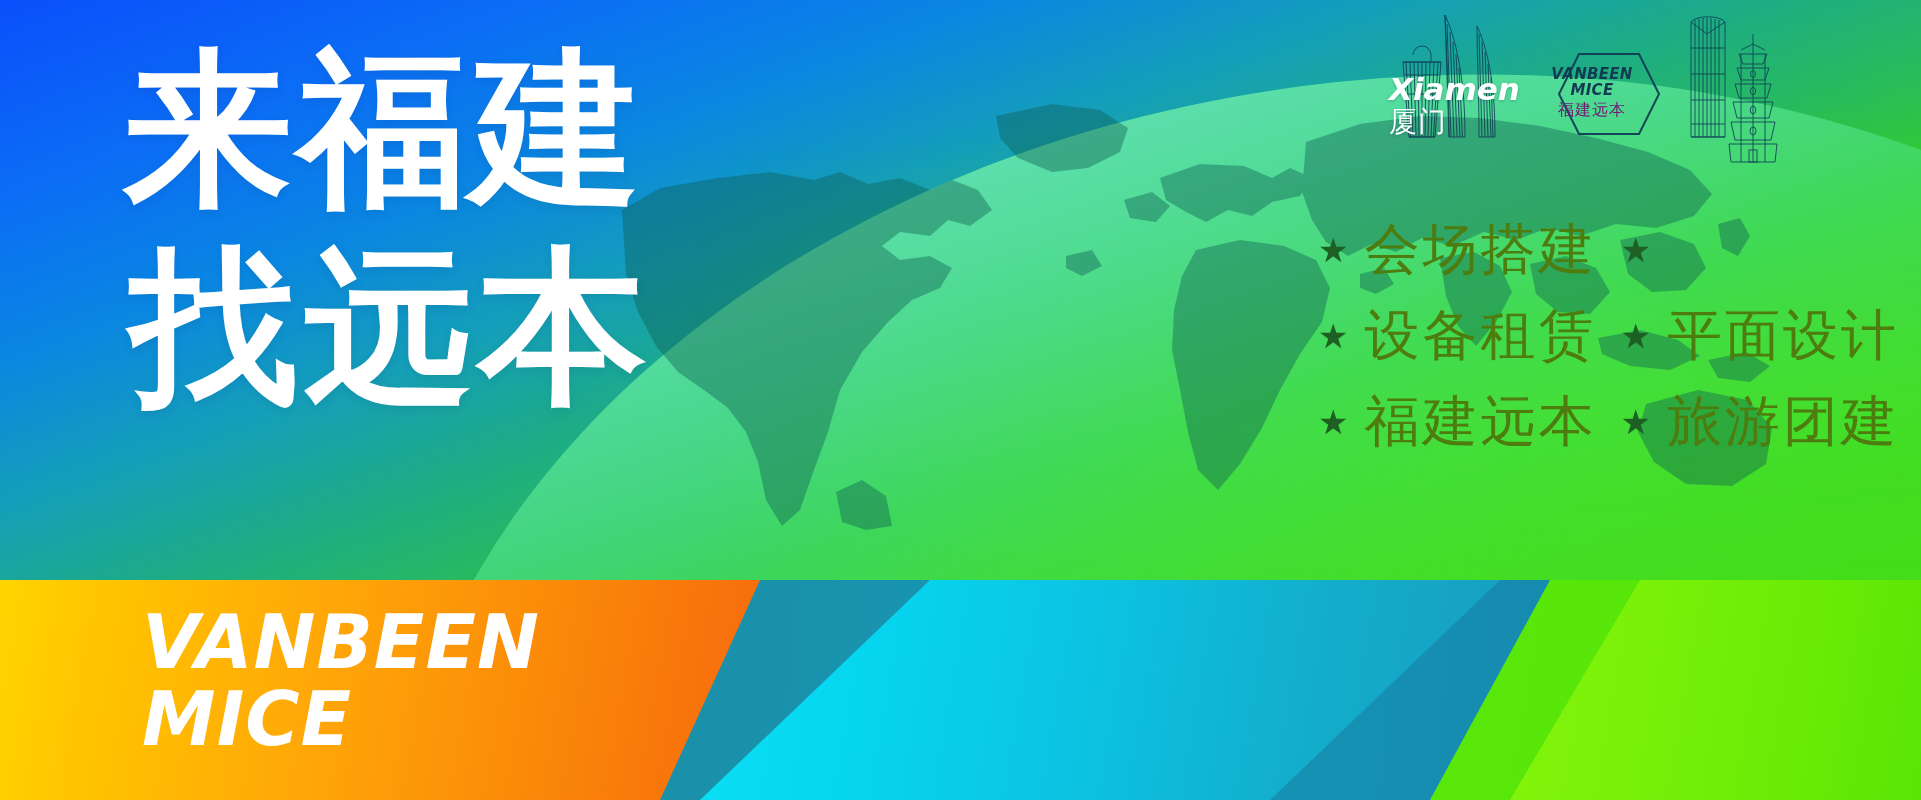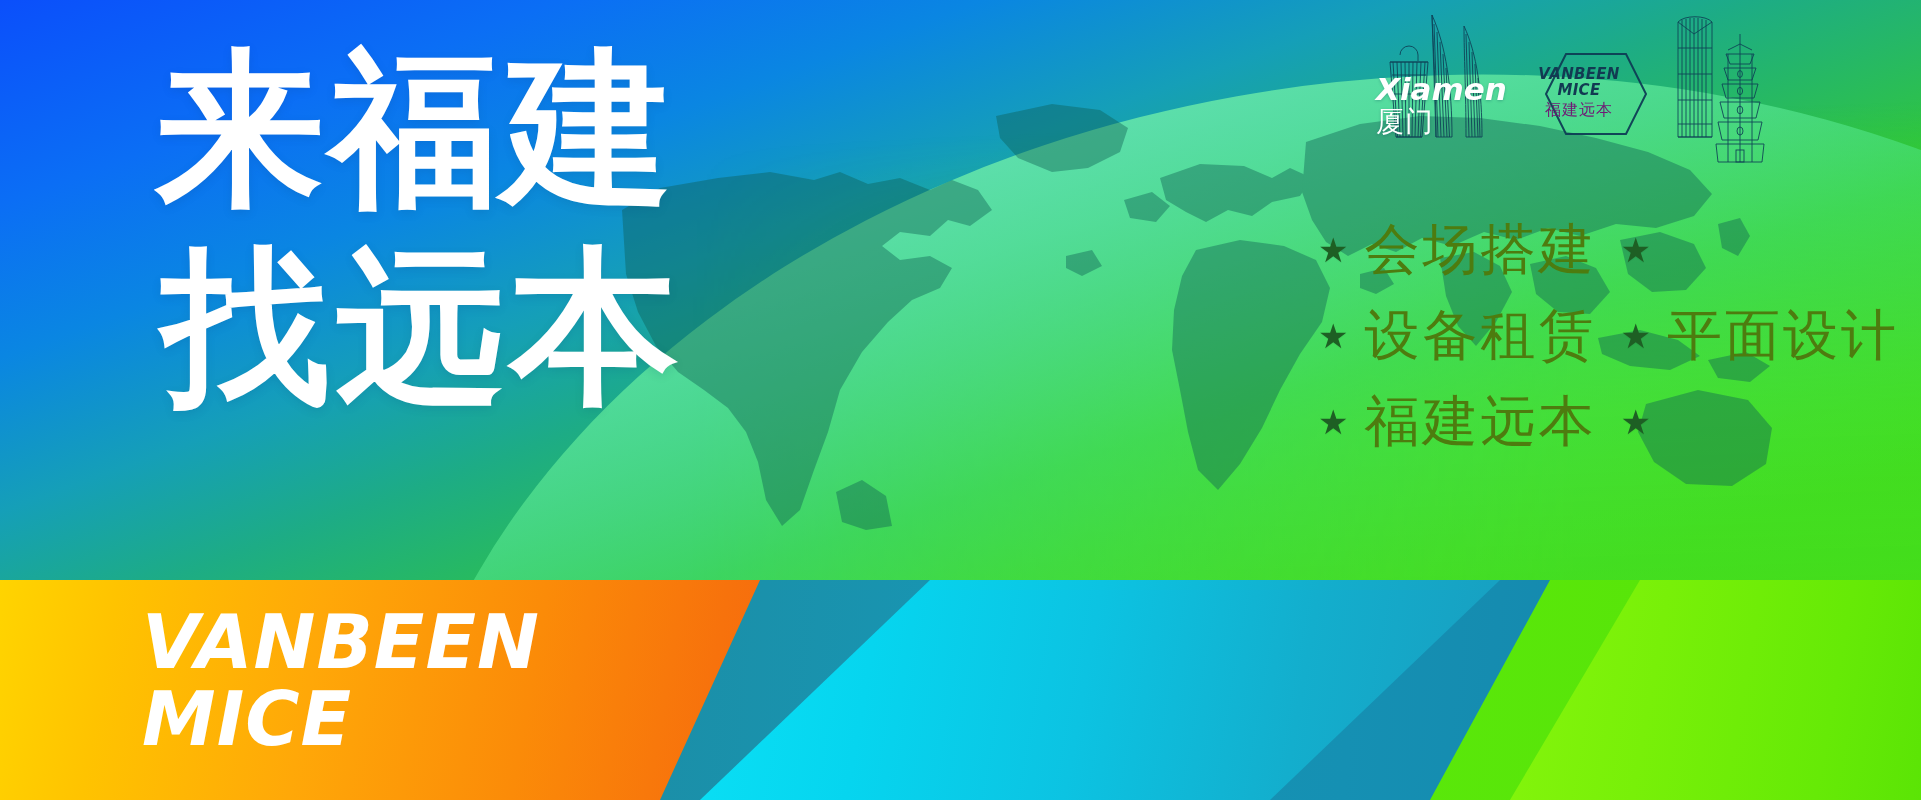--- a/index.html
+++ b/index.html
@@ -82,21 +82,21 @@
     top: 60px;
     width: 1180px;
     height: 470px;
     opacity: 0.40;
   }
   .world-map svg { display:block; width:100%; height:100%; }
 
   
   .headline {
     position: absolute;
-    left: 156px;
+    left: 124px;
     top: 30px;
     z-index: 6;
     color: #ffffff;
   }
   .headline-line {
     font-family: "DejaVu Sans", sans-serif;
     font-weight: 700;
     font-size: 168px;
     line-height: 1.18;
     letter-spacing: 6px;
@@ -135,21 +135,21 @@
     font-size: 55px;
     font-weight: 400;
     color: #4d7c0f;
     letter-spacing: 3px;
     white-space: nowrap;
   }
 
   
   .city-cluster {
     position: absolute;
-    right: 145px;
+    right: 132px;
     top: 2px;
     width: 400px;
     height: 170px;
     z-index: 7;
   }
   .city-cluster svg { position:absolute; inset:0; width:100%; height:100%; }
 
   .city-block { position: absolute; }
   .city-name {
     font-family: "DejaVu Sans", sans-serif;
@@ -340,20 +340,21 @@
         <span class="service-star">★</span>
         <span class="service-label">平面设计</span>
       </div>
 
       <div class="service-item">
         <span class="service-star">★</span>
         <span class="service-label">福建远本</span>
       </div>
       <div class="service-item">
         <span class="service-star">★</span>
+        <span class="service-label">旅游团建</span>
       </div>
 
     </div>
 
     <div class="city-cluster">
 
       <svg viewBox="0 0 400 170" aria-hidden="true">
         <g fill="none" stroke="#0e3e55" stroke-width="0.9" opacity="0.95">
 
           <g>

